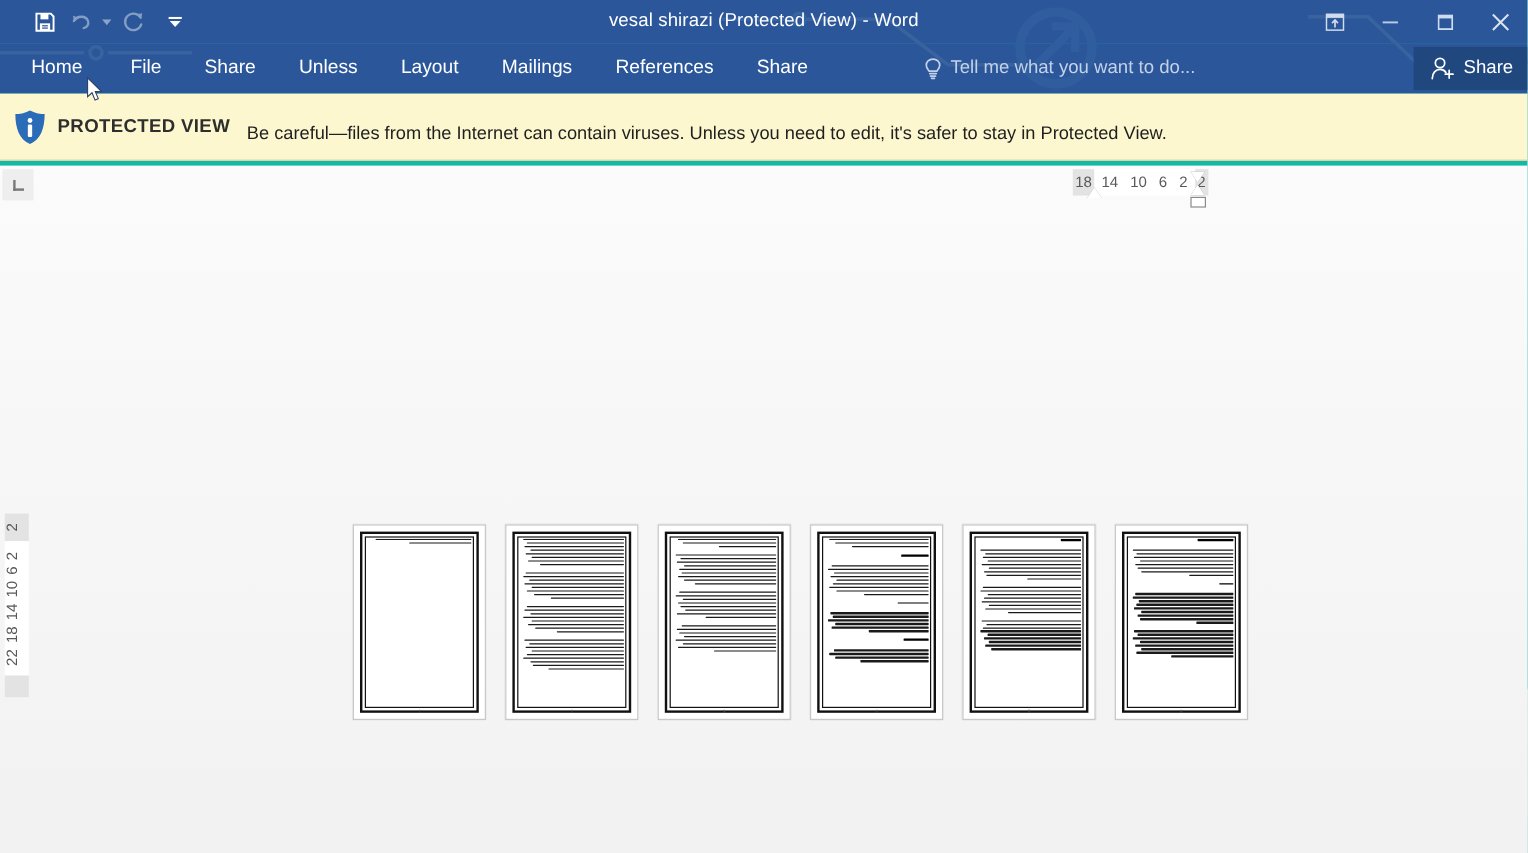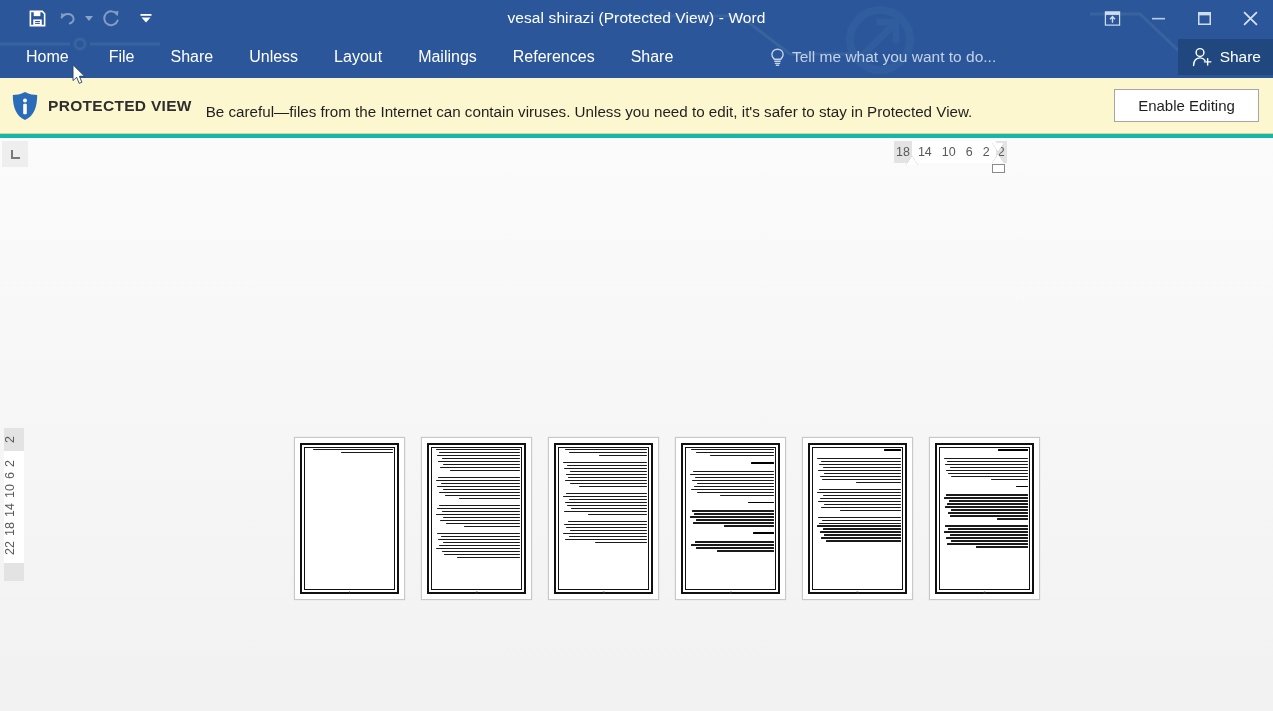--- a/index.html
+++ b/index.html
@@ -479,21 +479,20 @@
     <div class="pv-shield">
       <svg width="28" height="30" viewBox="0 0 28 30">
         <path d="M14 1 C9.5 3.4 5 4 1.8 4 C1.8 16 5 25.2 14 29 C23 25.2 26.2 16 26.2 4
                  C23 4 18.5 3.4 14 1 z" fill="#2b6cb8"></path>
         <circle cx="14" cy="9.4" r="2" fill="#ffffff"></circle>
         <rect x="12.2" y="12.8" width="3.6" height="10.4" rx="1" fill="#ffffff"></rect>
       </svg>
     </div>
     <div class="pv-label">PROTECTED VIEW</div>
     <div class="pv-msg">Be careful—files from the Internet can contain viruses. Unless you need to edit, it's safer to stay in Protected View.</div>
-    <button class="pv-enable">Enable Editing</button>
   </div>
 
   <div class="canvas">
     <div class="pages" id="pages-host">
         <div class="page">
           <div class="page-frame"></div>
           <div class="page-body">
             <div class="tline" style="width: 92%; margin-left: auto; margin-right: 0px;"></div>
             <div class="tline" style="width: 60%; margin-left: auto; margin-right: 0px;"></div>
           </div>

